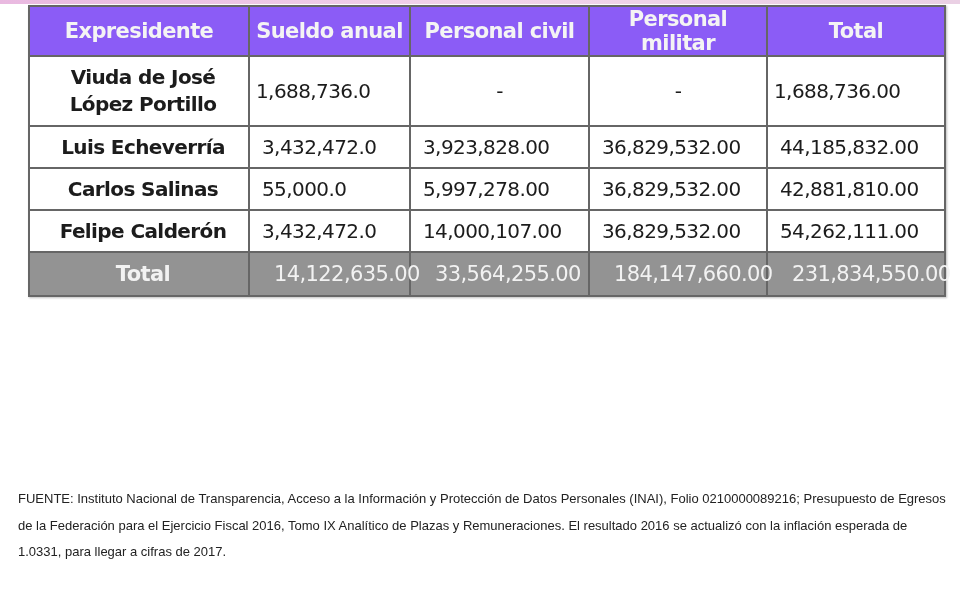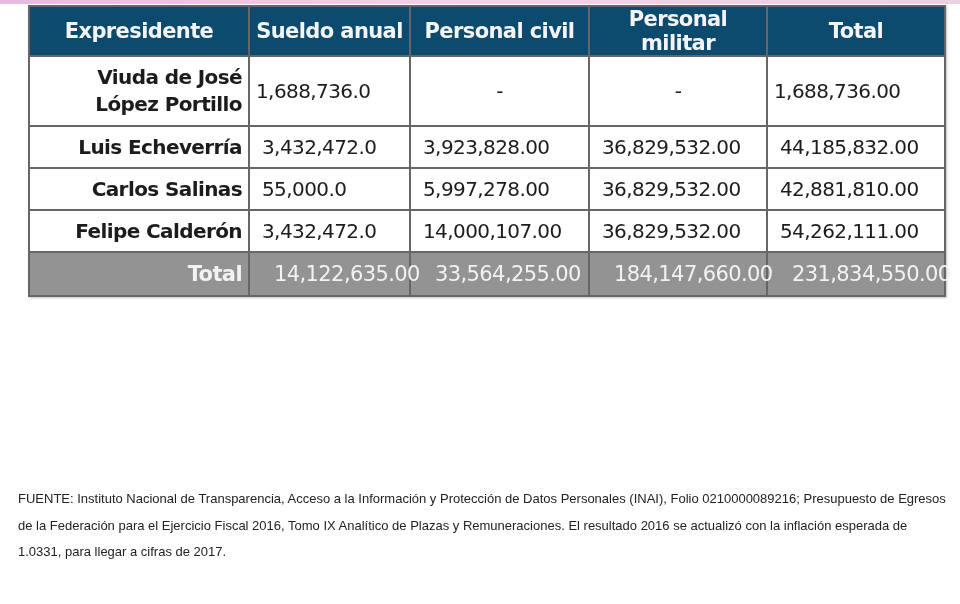--- a/index.html
+++ b/index.html
@@ -15,25 +15,25 @@
     position:absolute; left:28px; top:5px; width:916px;
     border-collapse:collapse; table-layout:fixed;
     font-family:"DejaVu Sans", sans-serif;
     box-shadow:1px 1px 2px rgba(0,0,0,0.25);
   }
   table.data th, table.data td {
     border:2px solid #666666; padding:0 6px; color:#1c1c1c;
     font-size:20px; letter-spacing:-0.6px;
   }
   table.data thead th {
-    background:#0c4a6e; color:#f4f4f4; font-weight:bold; height:42px;
+    background:#8b5cf6; color:#f4f4f4; font-weight:bold; height:42px;
     text-align:center; font-size:21px;
   }
   table.data tbody td { background:#fff; text-align:left; }
-  table.data tbody td.name { text-align:right; font-weight:bold; padding-left:14px; line-height:27px; }
+  table.data tbody td.name { text-align:center; font-weight:bold; padding-left:14px; line-height:27px; }
   table.data tbody td.dash { text-align:center; }
   tr.tall td { height:68px; }
   tr.short td { height:40px;padding-left:12px; }
   tr.total td {
     background:#939393 !important; color:#f2f2f2; height:42px; font-size:21px;padding-left:24px;
   }
   tr.total td.name { text-align:center; font-weight:bold; }
   .footnote {
     position:absolute; left:18px; top:486px; width:935px;
     font-family:"Liberation Sans", sans-serif; font-size:13px; line-height:26.5px; color:#222;

